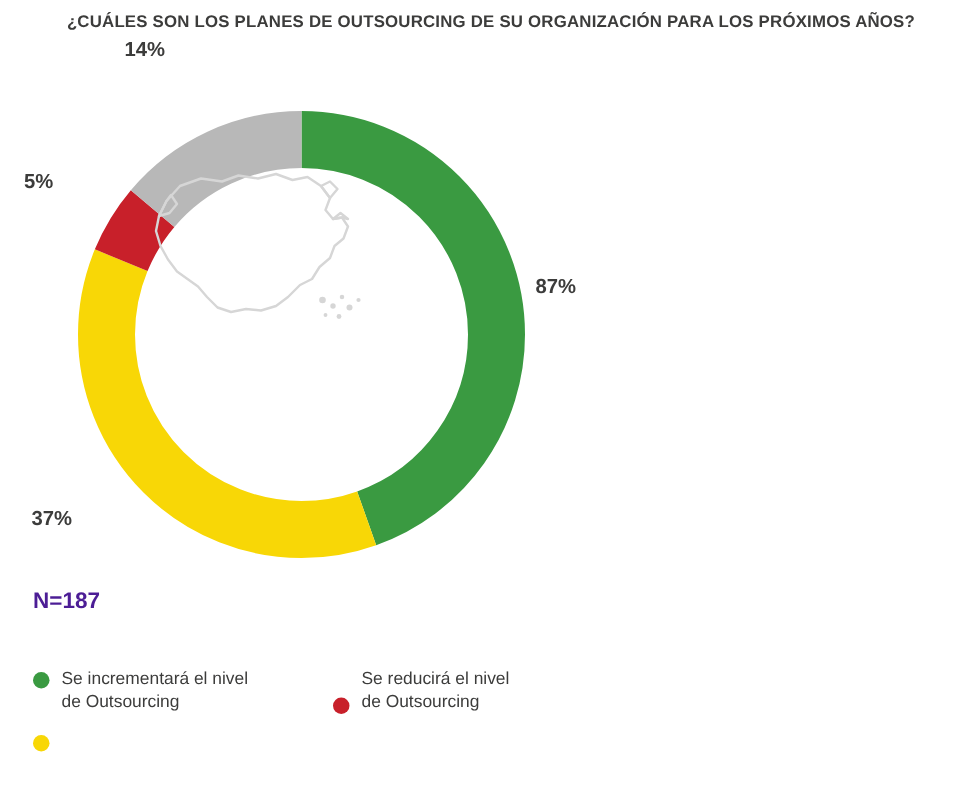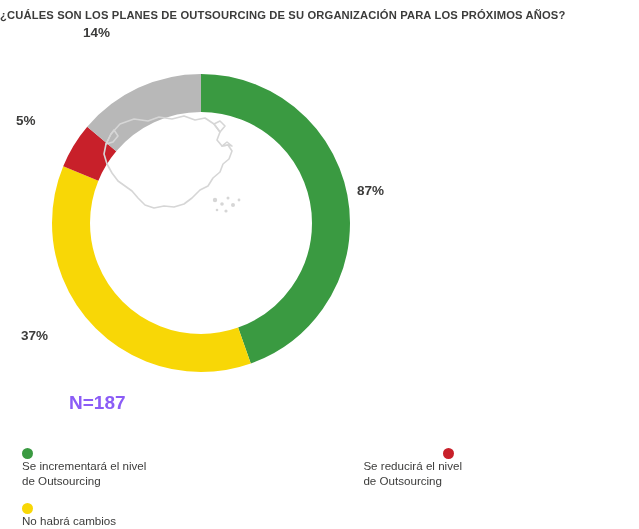--- a/index.html
+++ b/index.html
@@ -16,21 +16,21 @@
     width: 639px;
     height: 529px;
     overflow: hidden;
     background: #ffffff;
   }
   .chart-title {
     position: absolute;
     left: 0;
     top: 9px;
     width: 610px;
-    text-align: left;
+    text-align: right;
     font-size: 11.2px;
     font-weight: bold;
     letter-spacing: 0.15px;
     color: #3c3c3b;
     text-transform: uppercase;
   }
   .donut-wrap {
     position: absolute;
     left: 36px;
     top: 58px;
@@ -51,48 +51,46 @@
     position: absolute;
     font-size: 13.5px;
     font-weight: bold;
     color: #3c3c3b;
     white-space: nowrap;
     text-align: right;
   }
   .lbl-top { left: 83px; top: 25px; }
   .lbl-left-small { left: 16px; top: 113px; }
   .lbl-right { left: 357px; top: 183px; }
-  .lbl-left-big { left: 21px; top: 328px; }
+  .lbl-left-big { left: 21px; top: 338px; }
 
   .n-label {
     position: absolute;
     left: 22px;
     top: 392px;
-    font-size: 19px;
+    font-size: 15px;
     font-weight: bold;
-    color: #8b5cf6;
-    margin-left: 47px;
+    color: #4c1d95;
   }
 
   .legend {
     position: absolute;
     left: 22px;
     top: 446px;
     width: 600px;
   }
   .legend-row {
     display: flex;
     margin-bottom: 12px;
   }
   .legend-item {
     display: flex;
     align-items: flex-start;
     font-size: 11.6px;
     color: #3c3c3b;
-    flex-direction: column;
   }
   .legend-item.col1 { width: 200px; }
   .legend-item.col2 { width: 240px; align-items: flex-end; }
   .dot {
     width: 11px;
     height: 11px;
     border-radius: 50%;
     margin-right: 8px;
     margin-top: 2px;
     flex: 0 0 auto;
@@ -167,18 +165,17 @@
         <span class="dot" style="background:#c8202a"></span>
         <span class="legend-text">
           <span>Se reducirá el nivel</span><br>
           <span>de Outsourcing</span>
         </span>
       </div>
     </div>
     <div class="legend-row">
       <div class="legend-item col1">
         <span class="dot" style="background:#f8d706"></span>
-        <span class="legend-text">No habrá cambios</span>
       </div>
     </div>
   </div>
 
 </div>
 
 </body></html>

